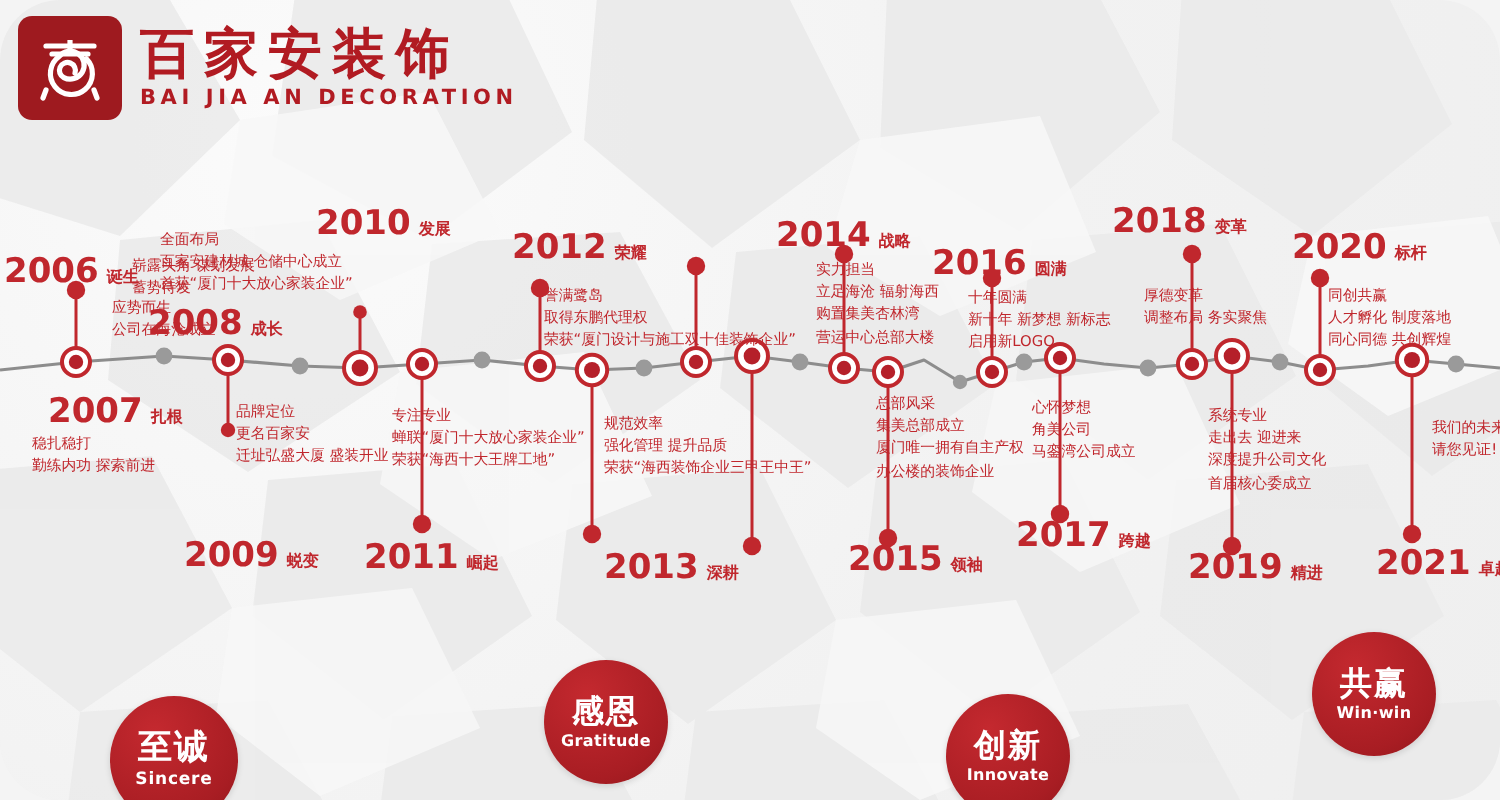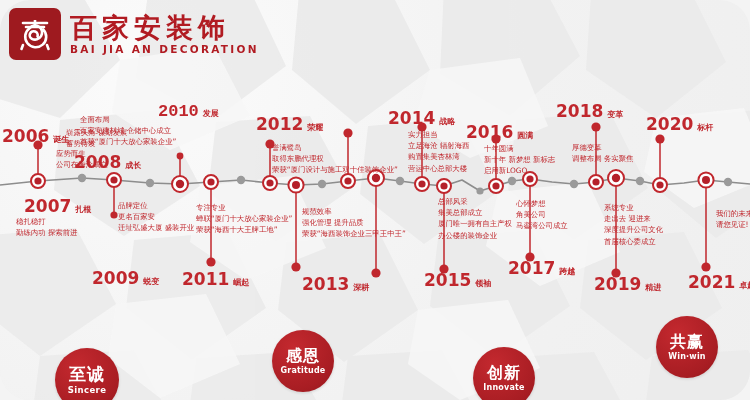--- a/index.html
+++ b/index.html
@@ -237,21 +237,21 @@
     <div class="ln">品牌定位</div>
     <div class="ln">更名百家安</div>
     <div class="ln">迁址弘盛大厦 盛装开业</div>
   </div>
   <div class="ms" style="left:92px;top:268px;">
     <div class="year">
       <span class="yr-num">2009</span><span class="yr-tag">蜕变</span>
     </div>
   </div>
 
-  <div class="ms" style="left:158px;top:102px;font-family:Liberation Mono, monospace;">
+  <div class="ms" style="left:158px;top:102px;">
     <div class="year">
       <span class="yr-num">2010</span><span class="yr-tag">发展</span>
     </div>
   </div>
   <div class="ms lines" style="left:80px;top:114px;">
     <div class="ln">全面布局</div>
     <div class="ln">百家安建材城 仓储中心成立</div>
     <div class="ln">首获“厦门十大放心家装企业”</div>
   </div>
 
@@ -354,20 +354,25 @@
     <div class="year">
       <span class="yr-num">2019</span><span class="yr-tag">精进</span>
     </div>
   </div>
 
   <div class="ms" style="left:646px;top:114px;">
     <div class="year">
       <span class="yr-num">2020</span><span class="yr-tag">标杆</span>
     </div>
   </div>
+  <div class="ms lines" style="left:664px;top:142px;">
+    <div class="ln">同创共赢</div>
+    <div class="ln">人才孵化 制度落地</div>
+    <div class="ln">同心同德 共创辉煌</div>
+  </div>
 
   <div class="ms lines" style="left:716px;top:208px;">
     <div class="ln">我们的未来</div>
     <div class="ln">请您见证!</div>
   </div>
   <div class="ms" style="left:688px;top:272px;">
     <div class="year">
       <span class="yr-num">2021</span><span class="yr-tag">卓越</span>
     </div>
   </div>

